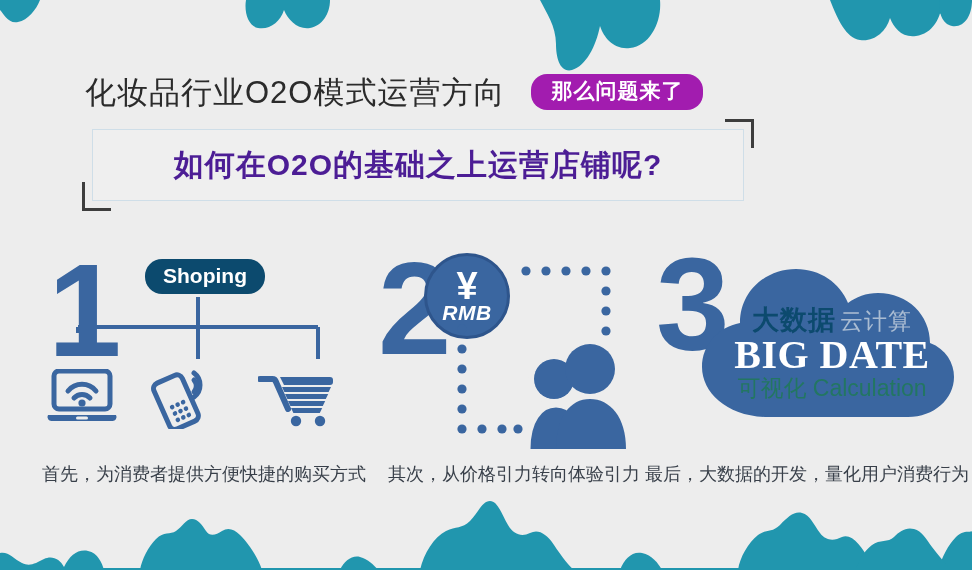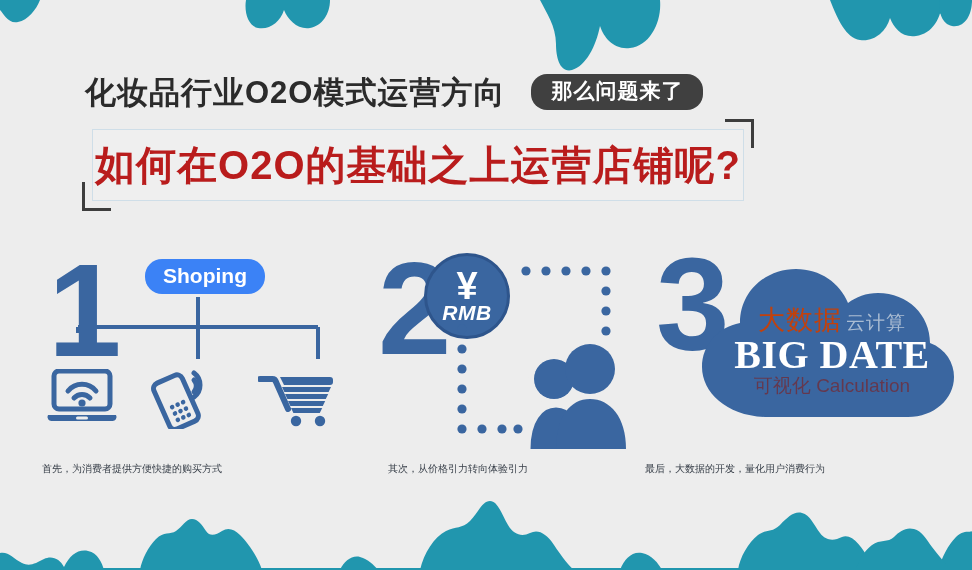--- a/index.html
+++ b/index.html
@@ -12,86 +12,86 @@
   }
   .stage{position:absolute;left:0;top:0;width:972px;height:570px;background:#ededed;}
 
   
   .wave-top{position:absolute;left:0;top:0;width:972px;height:80px;}
   .wave-bottom{position:absolute;left:0;bottom:0;width:972px;height:95px;}
 
   
   .head-row{position:absolute;left:85px;top:74px;display:flex;align-items:center;gap:26px;}
   .head-title{
-    font-size:31px;font-weight:700;color:#2b2b2b;letter-spacing:1px;
+    font-size:31px;font-weight:400;color:#2b2b2b;letter-spacing:1px;
     white-space:nowrap;line-height:1;
   }
   .head-pill{
-    background:#404040;color:#ffffff;border-radius:16px;
+    background:#a21caf;color:#ffffff;border-radius:16px;
     padding:6px 20px 8px;font-size:21px;font-weight:700;letter-spacing:1px;
     white-space:nowrap;line-height:1.05;
   }
 
   
   .sub-wrap{position:absolute;left:92px;top:129px;width:652px;height:72px;}
   .sub-box{
     position:absolute;left:0;top:0;width:100%;height:100%;
     background:#efefef;border:1px solid #cfdee8;box-sizing:border-box;
   }
   .sub-text{
     position:absolute;left:0;top:0;width:100%;height:100%;
     display:flex;align-items:center;justify-content:center;
-    font-size:40px;font-weight:700;color:#b91c1c;letter-spacing:1px;
+    font-size:30px;font-weight:700;color:#4c1d95;letter-spacing:1px;
     white-space:nowrap;
   }
   .brk{position:absolute;width:26px;height:26px;}
   .brk.tr{right:-10px;top:-10px;border-top:3px solid #3d3d3d;border-right:3px solid #3d3d3d;}
   .brk.bl{left:-10px;bottom:-10px;border-bottom:3px solid #3d3d3d;border-left:3px solid #3d3d3d;}
 
   
   .panel{position:absolute;top:245px;height:205px;}
   .p1{left:28px;width:345px;}
   .p2{left:378px;width:260px;}
   .p3{left:648px;width:310px;}
 
   .bignum{
     position:absolute;font-size:132px;font-weight:700;color:#3a66a0;
     line-height:1;font-family:"Liberation Sans",sans-serif;
   }
 
   
   .pill-shop{
     position:absolute;left:117px;top:14px;
-    background:#3b82f6;color:#fff;border-radius:17px;
+    background:#0c4a6e;color:#fff;border-radius:17px;
     padding:5px 18px 7px;font-size:21px;font-weight:700;
     white-space:nowrap;line-height:1.1;
   }
   .tree{position:absolute;left:20px;top:52px;}
   .icons1{position:absolute;left:18px;top:122px;width:330px;height:70px;}
   .ic{position:absolute;}
 
   
   .coin{
     position:absolute;left:46px;top:8px;width:86px;height:86px;border-radius:50%;
     background:#3a66a0;border:3px solid #2e558c;box-sizing:border-box;
     color:#fff;display:flex;flex-direction:column;align-items:center;justify-content:center;
   }
   .coin .yen{font-size:38px;font-weight:700;line-height:0.82;margin-top:2px;}
   .coin .rmb{font-size:21px;font-weight:700;line-height:1;letter-spacing:0.5px;font-style:italic;}
 
   
   .cloud-txt{position:absolute;left:68px;top:62px;width:232px;text-align:center;}
   .ct1{font-size:0;line-height:1;margin-bottom:1px;white-space:nowrap;}
-  .ct1 .big{font-size:27px;font-weight:400;color:#c2410c;letter-spacing:1px;}
-  .ct1 .dim{font-size:19px;color:#d6dee6;opacity:.72;margin-left:4px;letter-spacing:1px;}
+  .ct1 .big{font-size:27px;font-weight:700;color:#0c4a6e;letter-spacing:1px;}
+  .ct1 .dim{font-size:23px;color:#d6dee6;opacity:.72;margin-left:4px;letter-spacing:1px;}
   .ct2{font-size:40px;font-weight:700;color:#ffffff;line-height:1.02;letter-spacing:0.5px;white-space:nowrap;font-family:Liberation Serif, serif;}
-  .ct3{font-size:19px;color:#7f1d1d;opacity:.62;line-height:1.05;white-space:nowrap;}
-
-  
-  .cap{position:absolute;top:462px;font-size:10px;color:#39404a;white-space:nowrap;font-weight:400;}
+  .ct3{font-size:23px;color:#15803d;opacity:.62;line-height:1.05;white-space:nowrap;}
+
+  
+  .cap{position:absolute;top:462px;font-size:18px;color:#39404a;white-space:nowrap;font-weight:400;}
   .cap1{left:42px;}
   .cap2{left:388px;}
   .cap3{left:645px;}
 </style>
 </head>
 <body>
 
 <div class="stage">
 
   <svg class="wave-top" viewBox="0 0 972 80" preserveAspectRatio="none">

